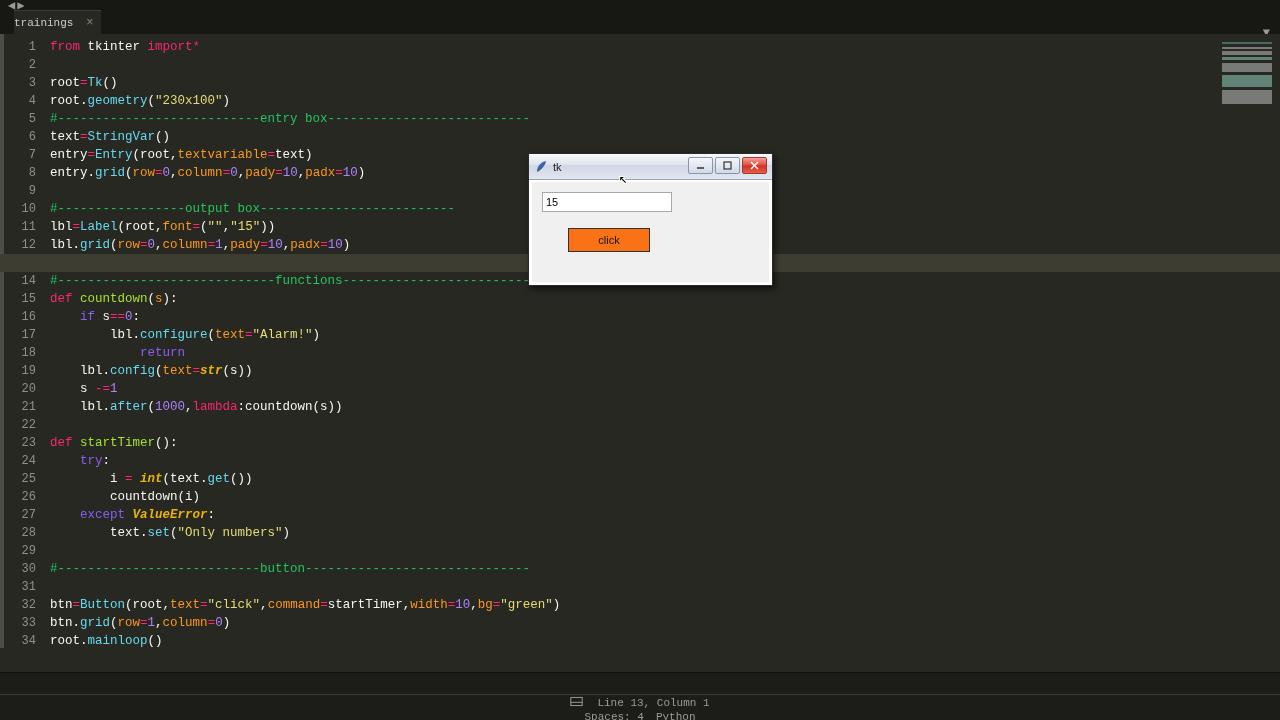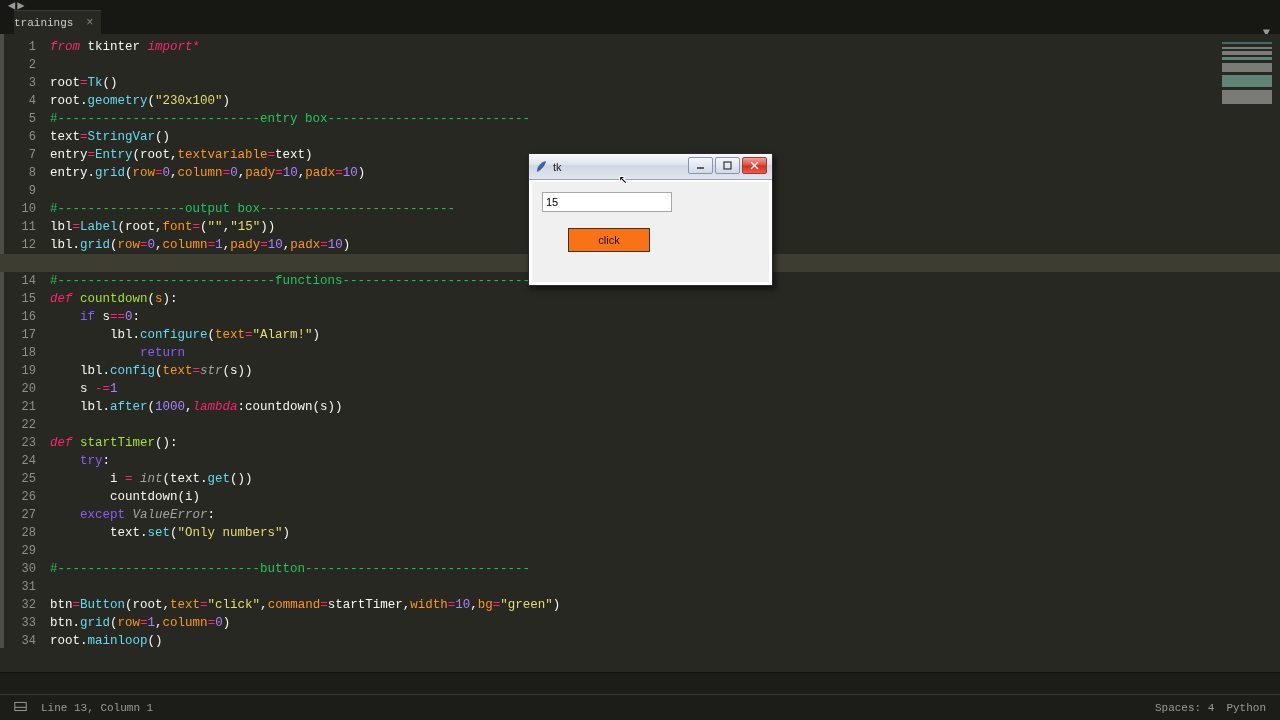--- a/index.html
+++ b/index.html
@@ -79,23 +79,23 @@
     background: #3e3d32;
   }
   .fold-col {
     position:absolute;
     left:0; top:0; bottom:0;
     width:4px;
     background:#4d4d46;
   }
   
   .kw-red { color: #8b5cf6; }      
-  .kw-red-i { color: #f92672; font-style: italic; }
+  .kw-red-i { color: #f92672; }
   .fn { color: #66d9ef; }          
-  .fn-i { color: #a3a3a3; font-style: italic; }
+  .fn-i { color: #eab308; font-style: italic; font-weight: bold; }
   .str { color: #e6db74; }
   .num { color: #ae81ff; }
   .com { color: #22c55e; }
   .def-name { color: #a6e22e; }
   .param { color: #fd971f; }
   .op { color: #f92672; }
   .plain { color: #f8f8f2; }
 
   .minimap {
     position: absolute;
@@ -131,20 +131,21 @@
     right: 0;
     height: 26px;
     background: #1c1d18;
     color: #9a9b94;
     font-size: 11px;
     display: flex;
     align-items: center;
     padding: 0 14px;
     justify-content: space-between;
     border-top: 1px solid #3a3a36;
+    flex-direction: column;
   }
   .status-left { display:flex; align-items:center; gap: 14px; }
   .status-right { display:flex; align-items:flex-end; gap: 12px; }
   .panel-icon svg { fill:#9a9b94; width:13px; height:13px; }
 
   
   .tk-window {
     position: absolute;
     left: 528px;
     top: 153px;

